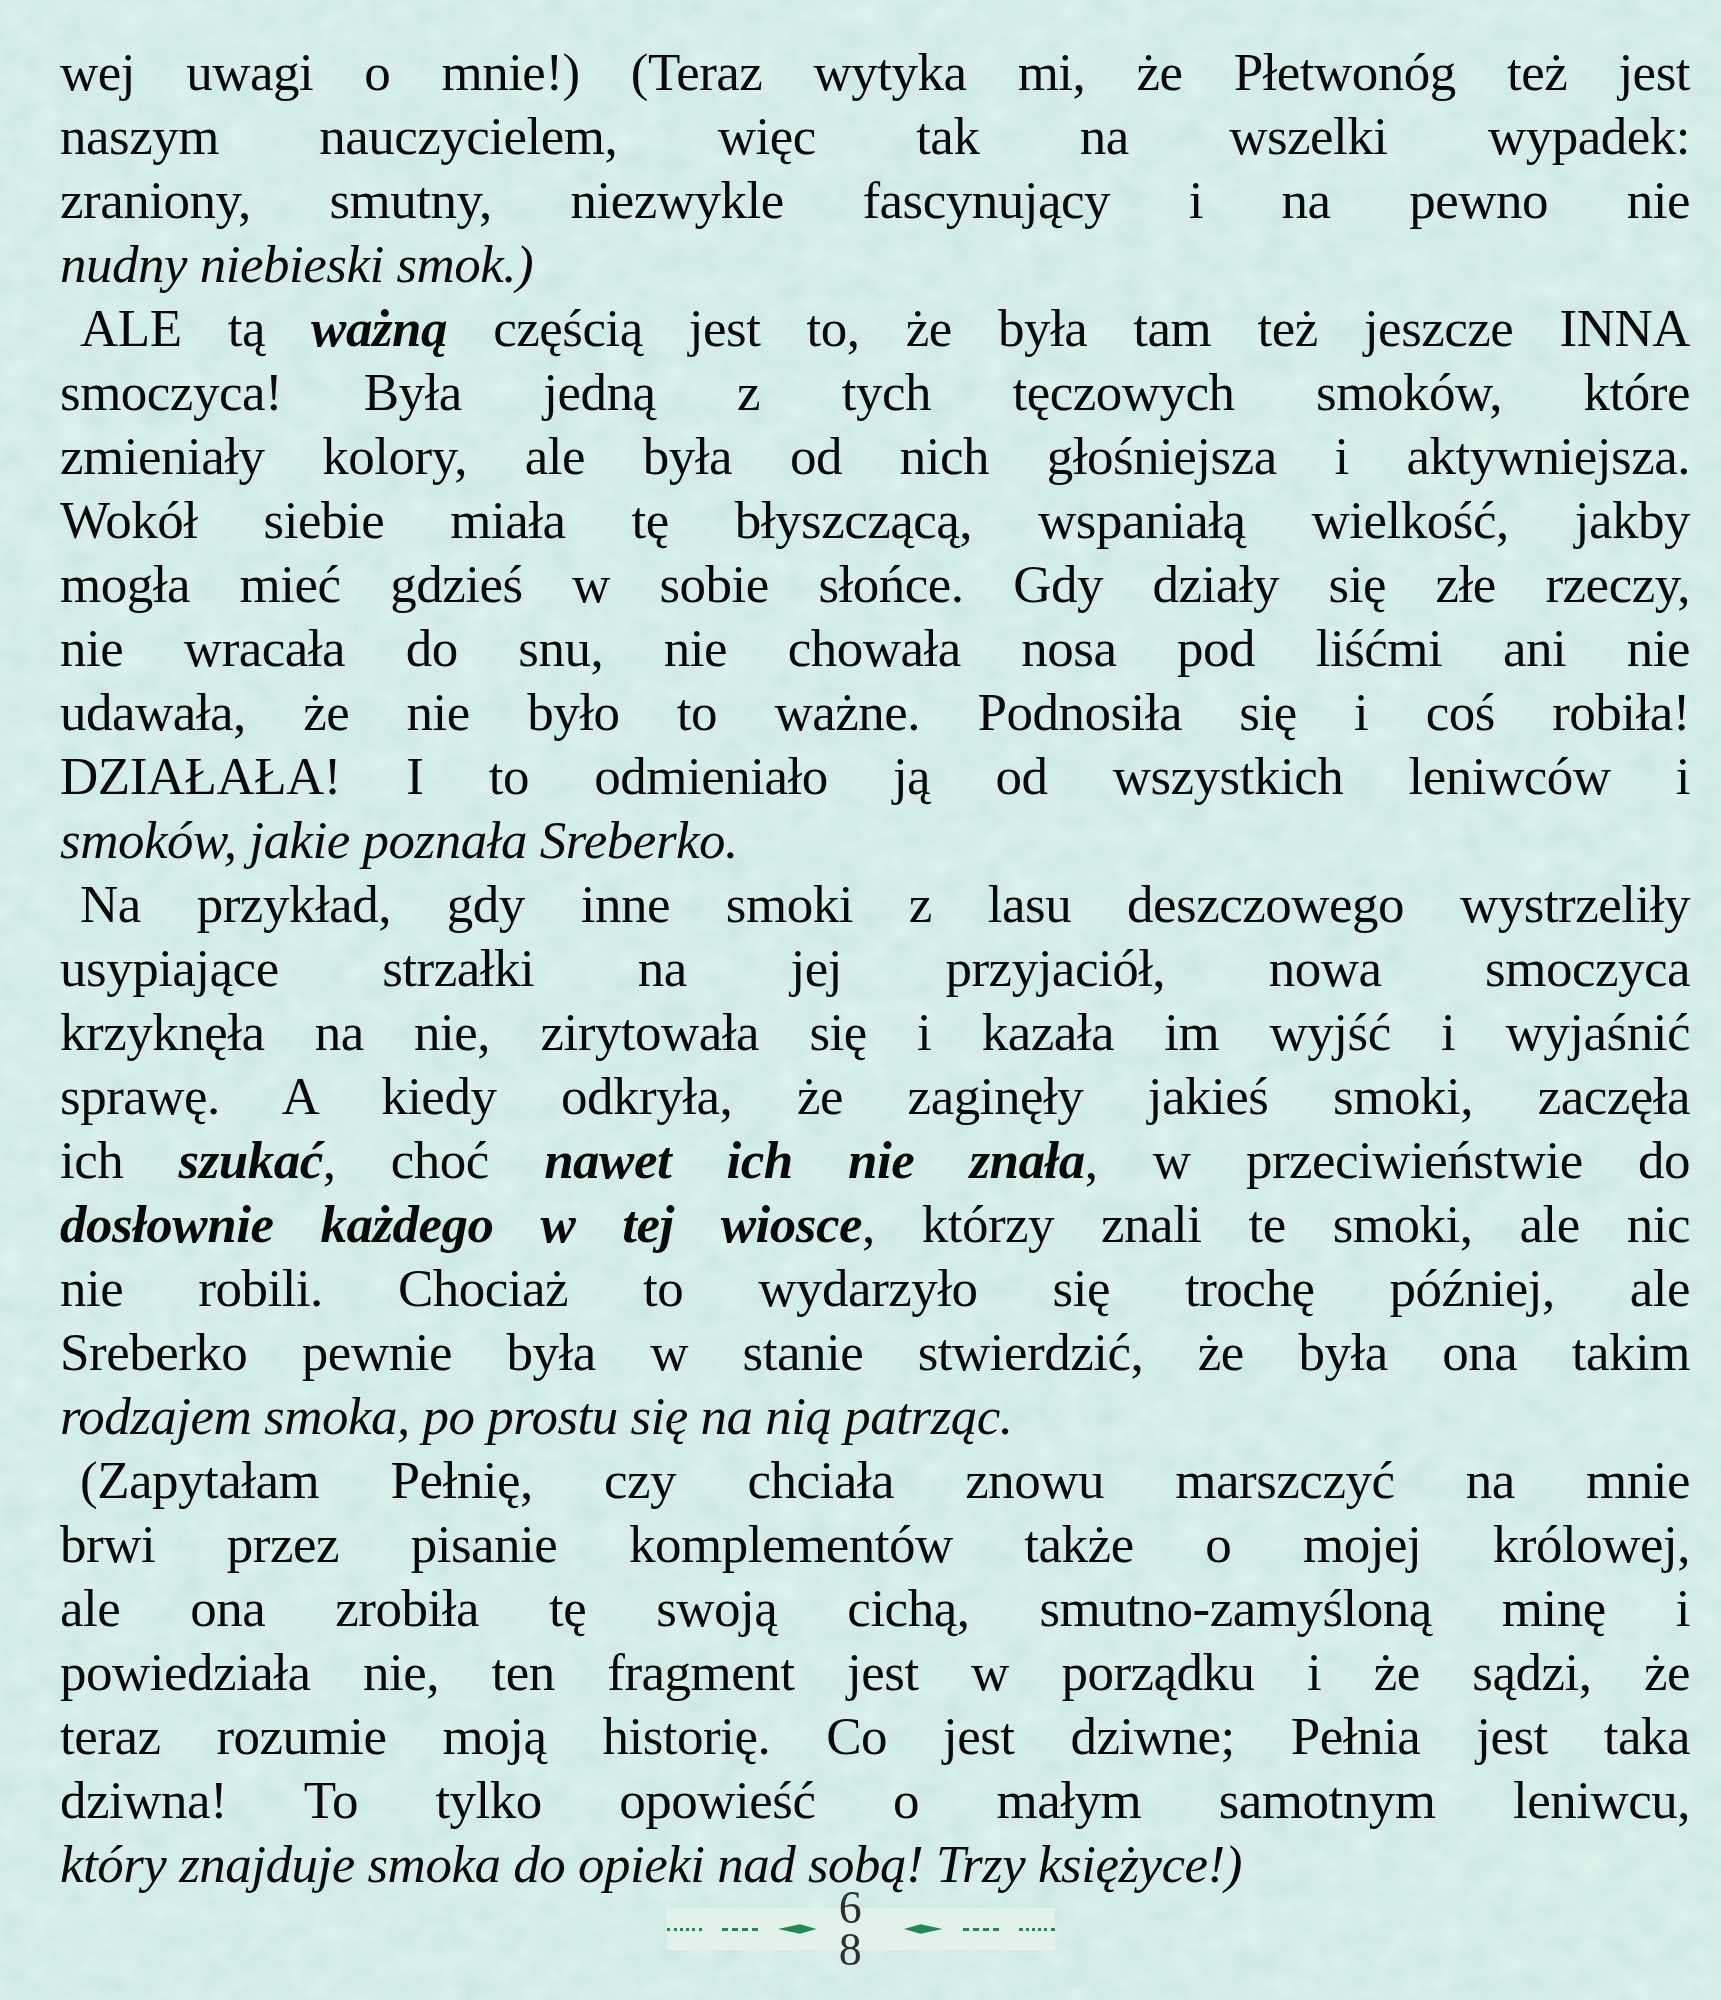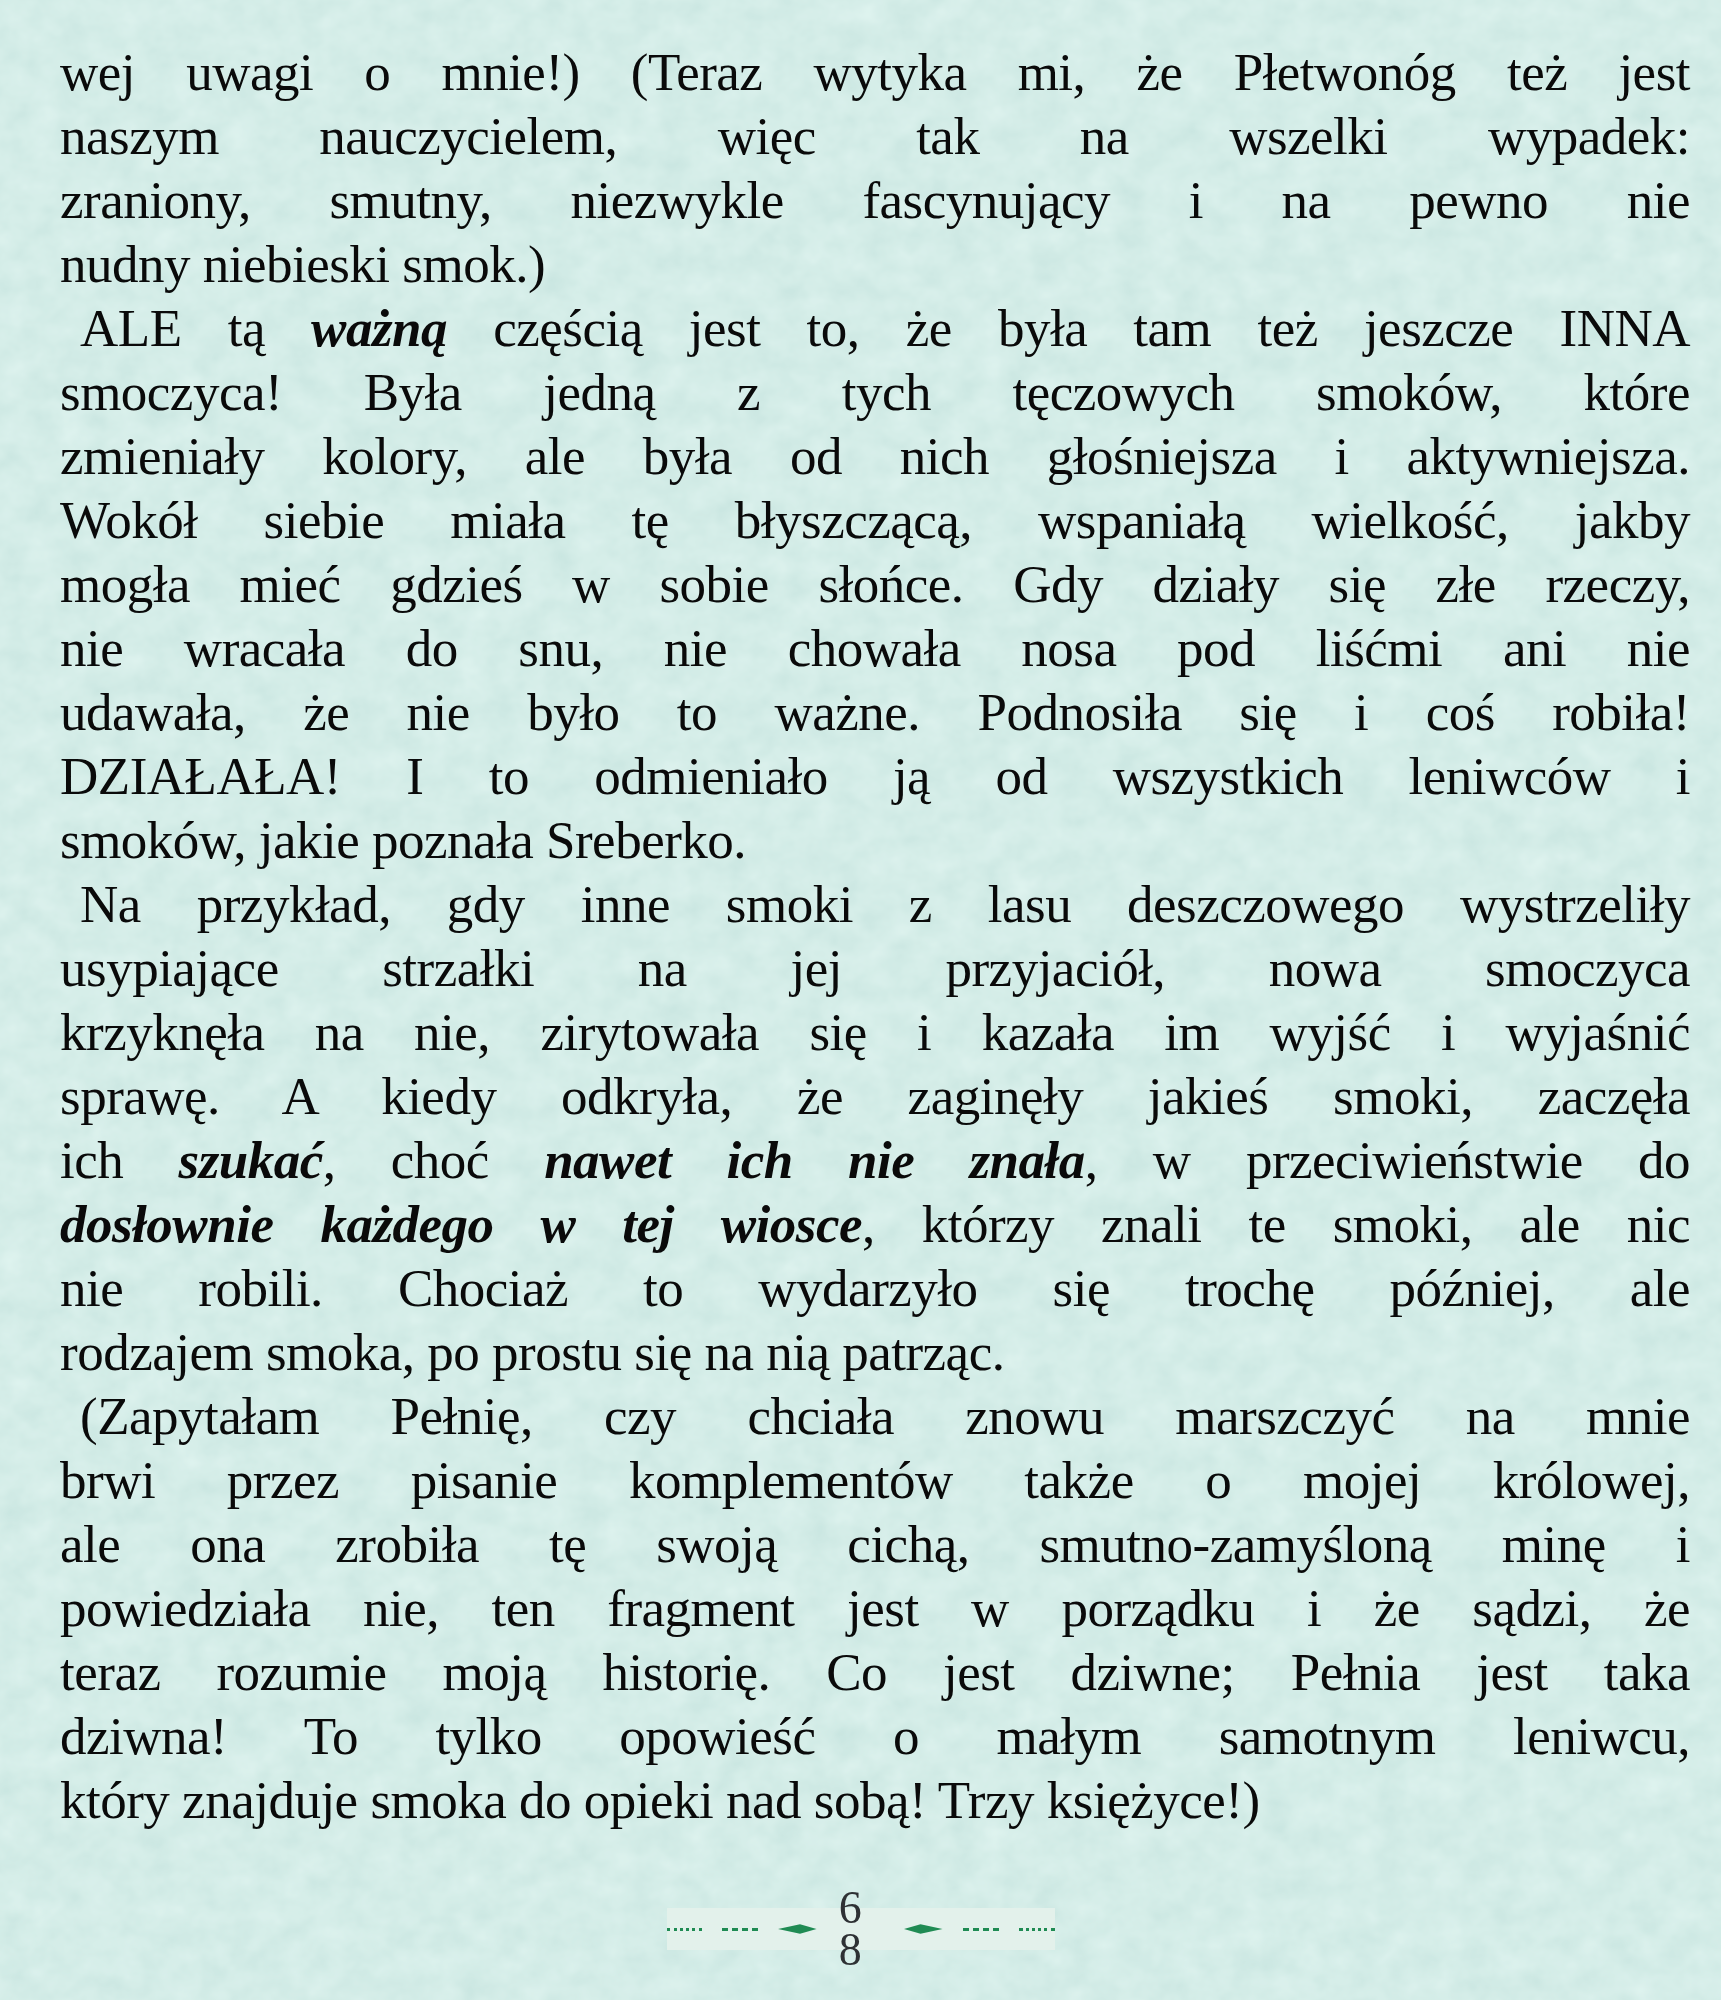--- a/index.html
+++ b/index.html
@@ -34,20 +34,21 @@
     line-height:64px;
     letter-spacing:-0.5px;
     white-space:normal;
     text-align:justify;
     text-align-last:justify;
     -moz-text-align-last:justify;
     text-justify:inter-word;
   }
   .line.last{
     text-align-last:left;
+    font-style:italic;
     -moz-text-align-last:left;
   }
   .line.indent{
     text-indent:20px;
   }
   .line .it{font-style:italic;font-weight:bold;}
   .page-footer{
     position:absolute;
     top:1908px;left:0;right:0;
     display:flex;justify-content:center;
@@ -106,20 +107,21 @@
       <div class="line"><span>udawała, że nie było to ważne. Podnosiła się i coś robiła!</span></div>
       <div class="line"><span>DZIAŁAŁA! I to odmieniało ją od wszystkich leniwców i</span></div>
       <div class="line last"><span>smoków, jakie poznała Sreberko.</span></div>
       <div class="line indent"><span>Na przykład, gdy inne smoki z lasu deszczowego wystrzeliły</span></div>
       <div class="line"><span>usypiające strzałki na jej przyjaciół, nowa smoczyca</span></div>
       <div class="line"><span>krzyknęła na nie, zirytowała się i kazała im wyjść i wyjaśnić</span></div>
       <div class="line"><span>sprawę. A kiedy odkryła, że zaginęły jakieś smoki, zaczęła</span></div>
       <div class="line"><span>ich </span><span class="it">szukać</span><span>, choć </span><span class="it">nawet ich nie znała</span><span>, w przeciwieństwie do</span></div>
       <div class="line"><span class="it">dosłownie każdego w tej wiosce</span><span>, którzy znali te smoki, ale nic</span></div>
       <div class="line"><span>nie robili. Chociaż to wydarzyło się trochę później, ale</span></div>
+      <div class="line"><span>Sreberko pewnie była w stanie stwierdzić, że była ona takim</span></div>
       <div class="line last"><span>rodzajem smoka, po prostu się na nią patrząc.</span></div>
       <div class="line indent"><span>(Zapytałam Pełnię, czy chciała znowu marszczyć na mnie</span></div>
       <div class="line"><span>brwi przez pisanie komplementów także o mojej królowej,</span></div>
       <div class="line"><span>ale ona zrobiła tę swoją cichą, smutno-zamyśloną minę i</span></div>
       <div class="line"><span>powiedziała nie, ten fragment jest w porządku i że sądzi, że</span></div>
       <div class="line"><span>teraz rozumie moją historię. Co jest dziwne; Pełnia jest taka</span></div>
       <div class="line"><span>dziwna! To tylko opowieść o małym samotnym leniwcu,</span></div>
       <div class="line last"><span>który znajduje smoka do opieki nad sobą! Trzy księżyce!)</span></div>
     </section>
 

